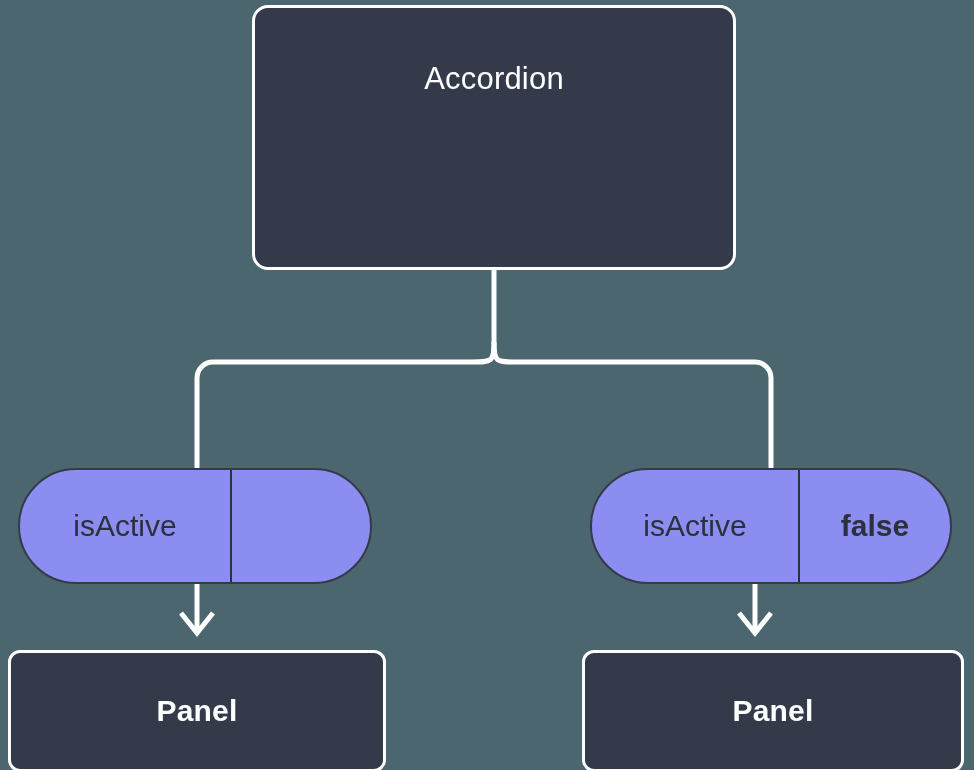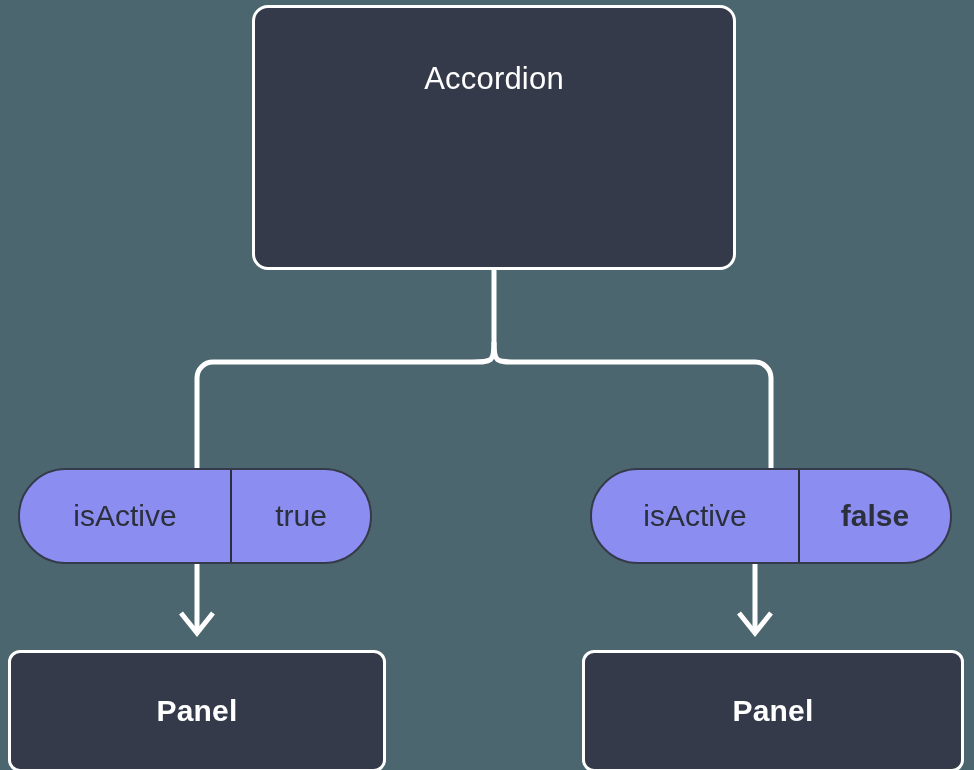--- a/index.html
+++ b/index.html
@@ -128,21 +128,21 @@
   .pill.outline .pill-val {
     flex: 1 1 auto;
     color: #8b8ef0;
     font-size: 31px;
   }
 
   
   .pill.filled {
     background: #8b8ef0;
     border: 2px solid #343a49;
-    height: 96px;
+    height: 116px;
   }
   .pill.filled .pill-key {
     color: #2b303c;
     font-size: 30px;
   }
   .pill.filled .pill-val {
     color: #2b303c;
     font-size: 30px;
   }
   .pill.filled .pill-key {
@@ -176,21 +176,20 @@
     <path d="M 739 613 L 755 633 L 771 613" stroke="#ffffff" stroke-width="5" stroke-linecap="butt" stroke-linejoin="miter" fill="none"></path>
   </svg>
 
   <div class="node-box root">
     <div class="node-title">Accordion</div>
 
   </div>
 
   <div class="pill filled" id="pill-left">
     <div class="pill-key">isActive</div>
-    <div class="pill-val">true</div>
   </div>
 
   <div class="pill filled" id="pill-right">
     <div class="pill-key">isActive</div>
     <div class="pill-val">false</div>
   </div>
 
   <div class="panel-box" id="panel-left">
     <div class="node-title">Panel</div>
   </div>

